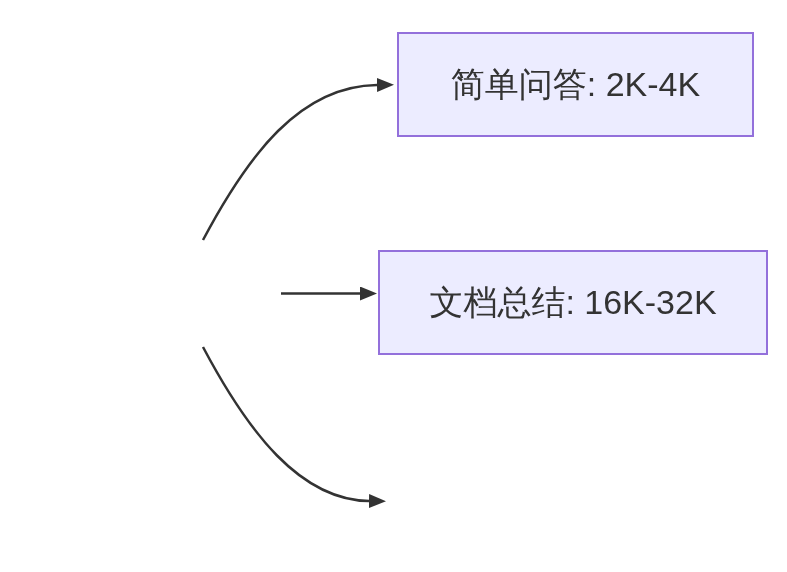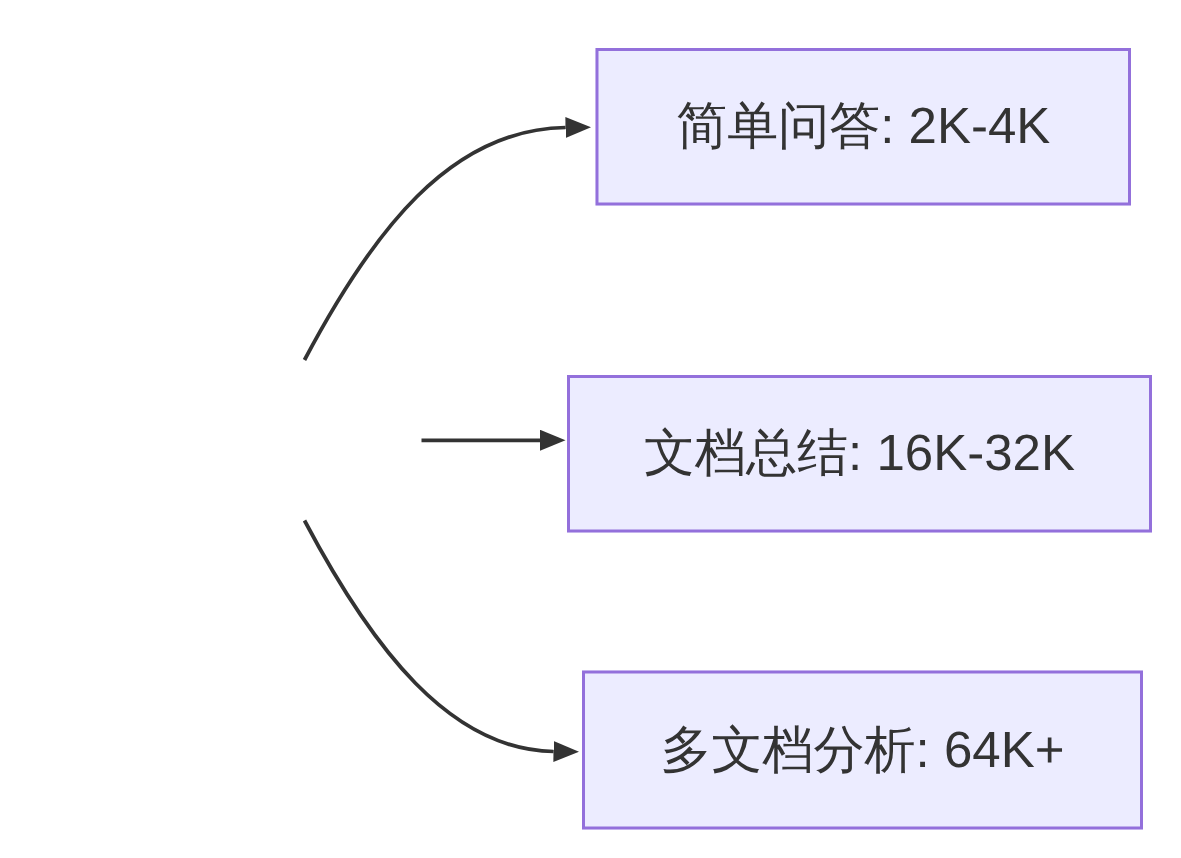--- a/index.html
+++ b/index.html
@@ -66,17 +66,14 @@
 
 
   <div class="node node-branch1">
     <span class="node-label">简单问答: 2K-4K</span>
   </div>
 
   <div class="node node-branch2">
     <span class="node-label">文档总结: 16K-32K</span>
   </div>
 
-  <div class="node node-branch3">
-    <span class="node-label">多文档分析: 64K+</span>
-  </div>
 
 </div>
 
 </body></html>

